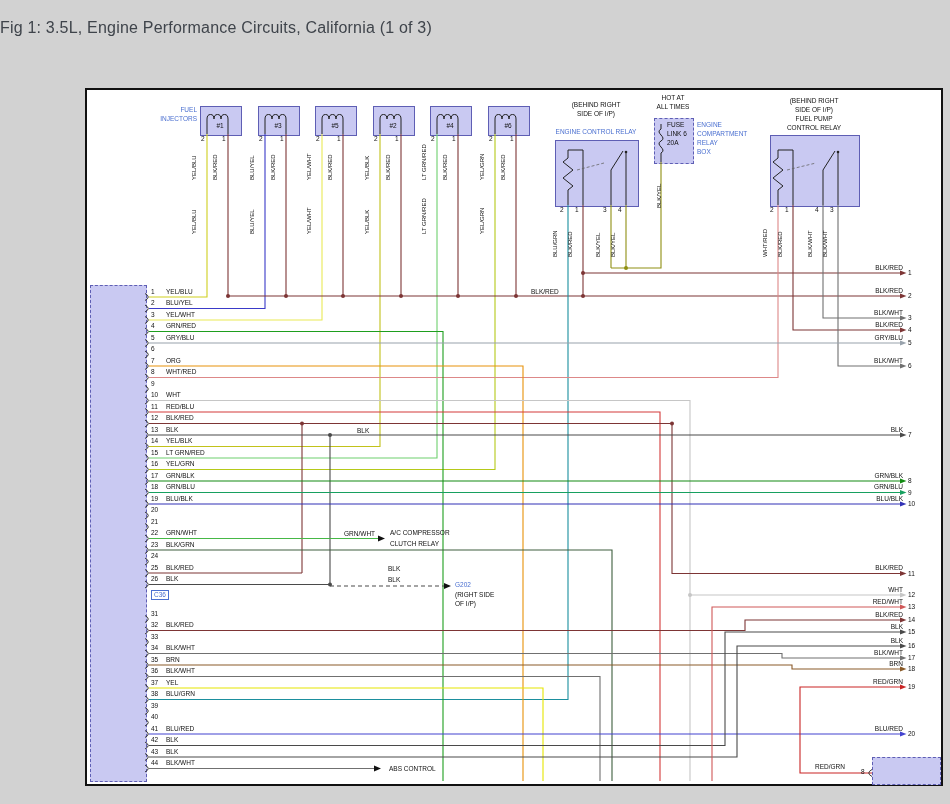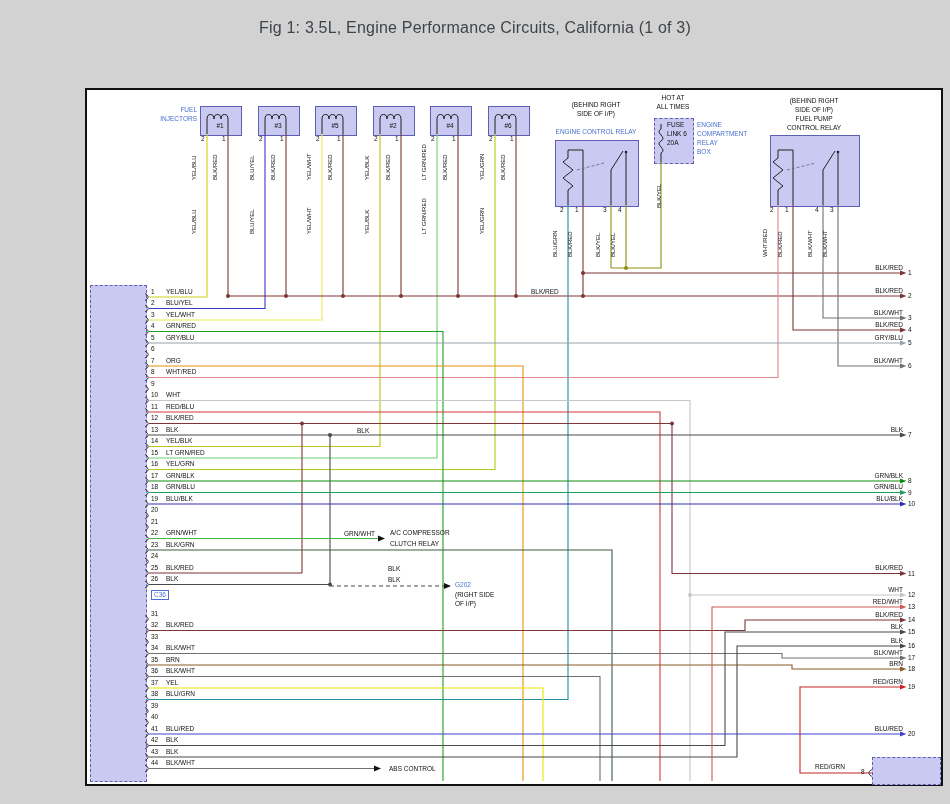--- a/index.html
+++ b/index.html
@@ -1,17 +1,17 @@
 <!DOCTYPE html>
 <html><head>
 <meta charset="utf-8">
 <style>
   html,body{margin:0;padding:0}
   body{width:950px;height:804px;background:#d2d2d2;font-family:"Liberation Sans",sans-serif;position:relative;overflow:hidden}
-  #titlebar{position:absolute;left:0;top:0;width:950px;height:56px;display:flex;align-items:center;justify-content:center}
+  #titlebar{position:absolute;left:0;top:0;width:950px;height:56px;display:flex;align-items:center;justify-content:flex-start}
   #title{font-size:16px;color:#3f444b;letter-spacing:.2px}
   #canvas{position:absolute;left:0;top:0;width:950px;height:804px}
   #frame{position:absolute;left:85px;top:88px;width:854px;height:694px;background:#fff;border:2px solid #111}
   #boxes,#labels{position:absolute;left:0;top:0;width:950px;height:804px;pointer-events:none}
   #wire-svg{position:absolute;left:0;top:0;width:950px;height:804px;pointer-events:none}
   .box{position:absolute;background:#c9c9f2;border:1px solid #5e5eb4}
   .boxd{position:absolute;background:#c9c9f2;border:1px dashed #5e5eb4}
   .t{position:absolute;font-size:6.5px;line-height:8px;color:#111;white-space:nowrap}
   .blue{color:#4a6fd0}
   .rt{text-align:right}

